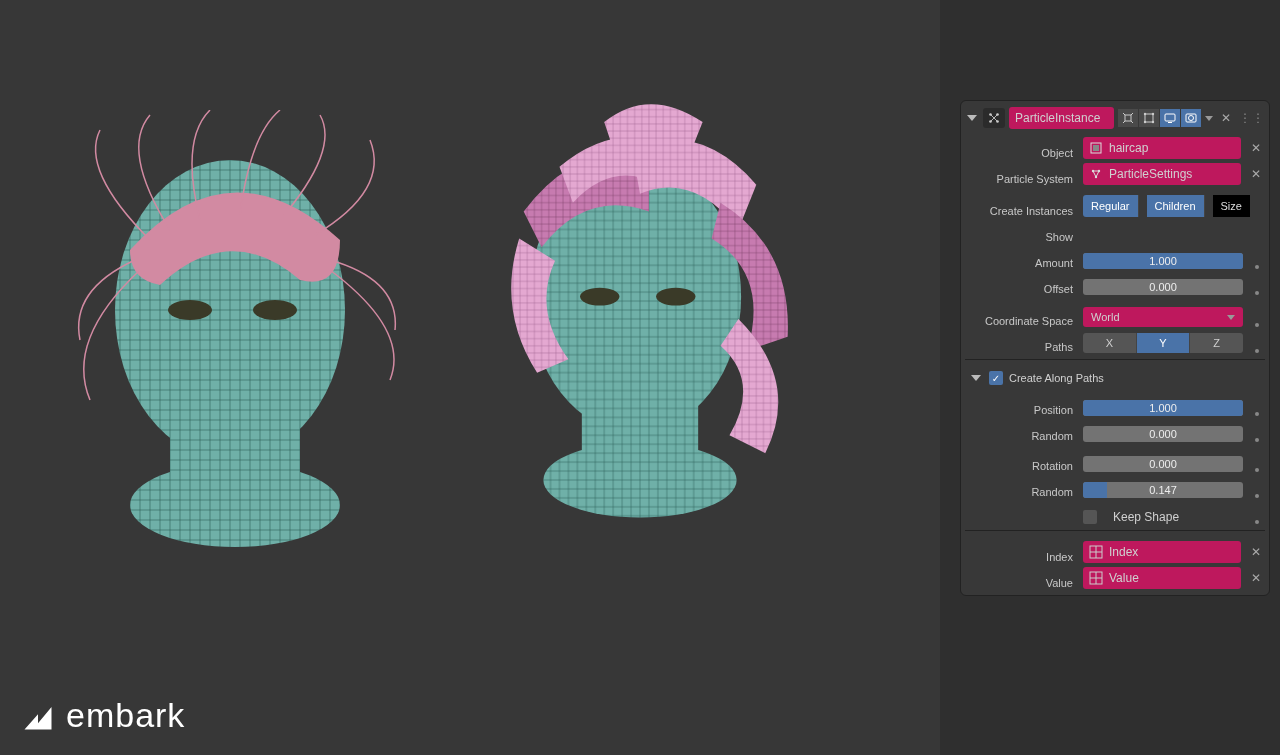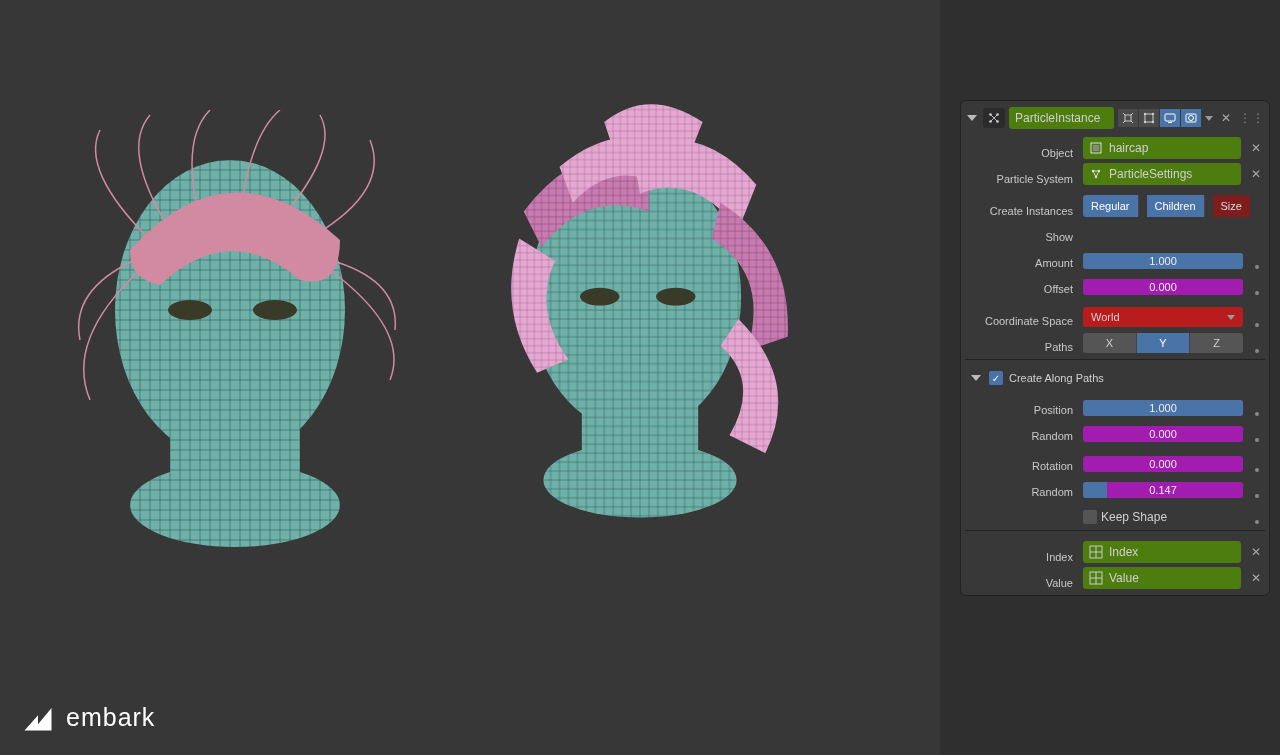--- a/index.html
+++ b/index.html
@@ -2,47 +2,47 @@
 <html><head>
 <meta charset="utf-8">
 <style>
 html,body{margin:0;padding:0;width:1280px;height:755px;background:#2f2f2f;font-family:sans-serif;font-size:12px;color:#d0d0d0;overflow:hidden}
 .viewport{position:absolute;left:0;top:0;width:940px;height:755px;background:#373737}
 .panel{position:absolute;right:10px;top:100px;width:300px;background:#383838;border:1px solid #222;border-radius:6px;padding:6px 4px}
 .header-row{display:flex;align-items:center;gap:4px;margin-bottom:4px}
 .tri{width:0;height:0;border-left:5px solid transparent;border-right:5px solid transparent;border-top:6px solid #bbb;margin:0 2px}
 .iconbox{width:22px;height:20px;background:#2b2b2b;border-radius:3px;display:flex;align-items:center;justify-content:center}
 .iconbox svg{width:14px;height:14px}
-.field-input{flex:1;background:#4d7c0f;border-radius:3px;height:22px;display:flex;align-items:center;padding:0 6px;gap:6px}
+.field-input{flex:1;background:#be185d;border-radius:3px;height:22px;display:flex;align-items:center;padding:0 6px;gap:6px}
 .btns{display:flex;gap:8px;border-radius:3px;overflow:hidden}
-.btn{background:#7f1d1d;height:22px;display:flex;align-items:center;justify-content:center;padding:0 8px;font-size:11px;color:#ddd;cursor:pointer;border-right:1px solid #444}
+.btn{background:#000000;height:22px;display:flex;align-items:center;justify-content:center;padding:0 8px;font-size:11px;color:#ddd;cursor:pointer;border-right:1px solid #444}
 .btn:last-child{border-right:none}
 .btn.active{background:#4a73a8;color:#fff}
 .close-x{width:18px;height:22px;display:flex;align-items:center;justify-content:center;color:#aaa;cursor:pointer}
 .row{display:flex;align-items:flex-end;height:26px;gap:6px}
 .row .label{width:108px;text-align:right;padding-right:4px;font-size:11px;color:#c8c8c8}
-.numfield{flex:1;height:16px;background:#a21caf;border-radius:3px;display:flex;align-items:center;justify-content:center;font-size:11px;color:#eee;position:relative;overflow:hidden}
+.numfield{flex:1;height:16px;background:#737373;border-radius:3px;display:flex;align-items:center;justify-content:center;font-size:11px;color:#eee;position:relative;overflow:hidden}
 .numfield.filled::before{content:'';position:absolute;left:0;top:0;bottom:0;background:#4a73a8;width:var(--fill,100%)}
 .numfield span{position:relative;z-index:1}
 .dot{width:4px;height:4px;border-radius:50%;background:#888;margin:0 6px}
-.select{flex:1;height:20px;background:#b91c1c;border-radius:3px;display:flex;align-items:center;padding:0 8px;justify-content:space-between;font-size:11px}
+.select{flex:1;height:20px;background:#be185d;border-radius:3px;display:flex;align-items:center;padding:0 8px;justify-content:space-between;font-size:11px}
 .chev{width:0;height:0;border-left:4px solid transparent;border-right:4px solid transparent;border-top:5px solid #999}
 .axis-btns{display:flex;flex:1;border-radius:3px;overflow:hidden}
 .axis-btns div{flex:1;text-align:center;background:#555;height:20px;line-height:20px;font-size:11px;border-right:1px solid #444}
 .axis-btns div:last-child{border-right:none}
 .axis-btns div.active{background:#4a73a8;color:#fff}
 .sub-header{display:flex;align-items:center;height:24px;padding-left:4px;font-size:11px;gap:6px}
 .checkbox{width:14px;height:14px;background:#4a73a8;border-radius:2px;display:flex;align-items:center;justify-content:center;color:#fff;font-size:10px}
 .checkbox.empty{background:#555}
 .divider{height:1px;background:#222;margin:6px 0}
 .tiny-icons{display:flex;gap:1px}
 .tiny-icons .ib{width:20px;height:18px;background:#4a4a4a;display:flex;align-items:center;justify-content:center}
 .tiny-icons .ib.active{background:#4a73a8}
 .tiny-icons .ib svg{width:12px;height:12px}
-.logo{position:absolute;left:20px;bottom:20px;display:flex;align-items:center;gap:10px;color:#fff;font-size:25px;font-weight:300;letter-spacing:1px}
+.logo{position:absolute;left:20px;bottom:20px;display:flex;align-items:center;gap:10px;color:#fff;font-size:34px;font-weight:300;letter-spacing:1px}
 .logo svg{width:36px;height:36px}
 
 .head{position:absolute;width:340px;height:440px}
 .head svg{width:100%;height:100%}
 .head.left{left:60px;top:110px}
 .head.right{left:470px;top:90px}
 </style>
 </head>
 <body>
 
@@ -286,21 +286,21 @@
   <div class="row">
     <div class="label">Random</div>
     <div class="numfield filled" style="--fill:14.7%">
         <span>0.147</span>
       </div>
     <div class="dot"></div>
   </div>
 
   <div class="row">
     <div class="label"></div>
-    <div style="flex:1;display:flex;align-items:center;gap:4px">
+    <div style="flex:1;display:flex;align-items:center;gap:16px">
       <div class="checkbox empty"></div>
       <span>Keep Shape</span>
     </div>
     <div class="dot"></div>
   </div>
 
   <div class="divider"></div>
 
 
   <div class="row">

